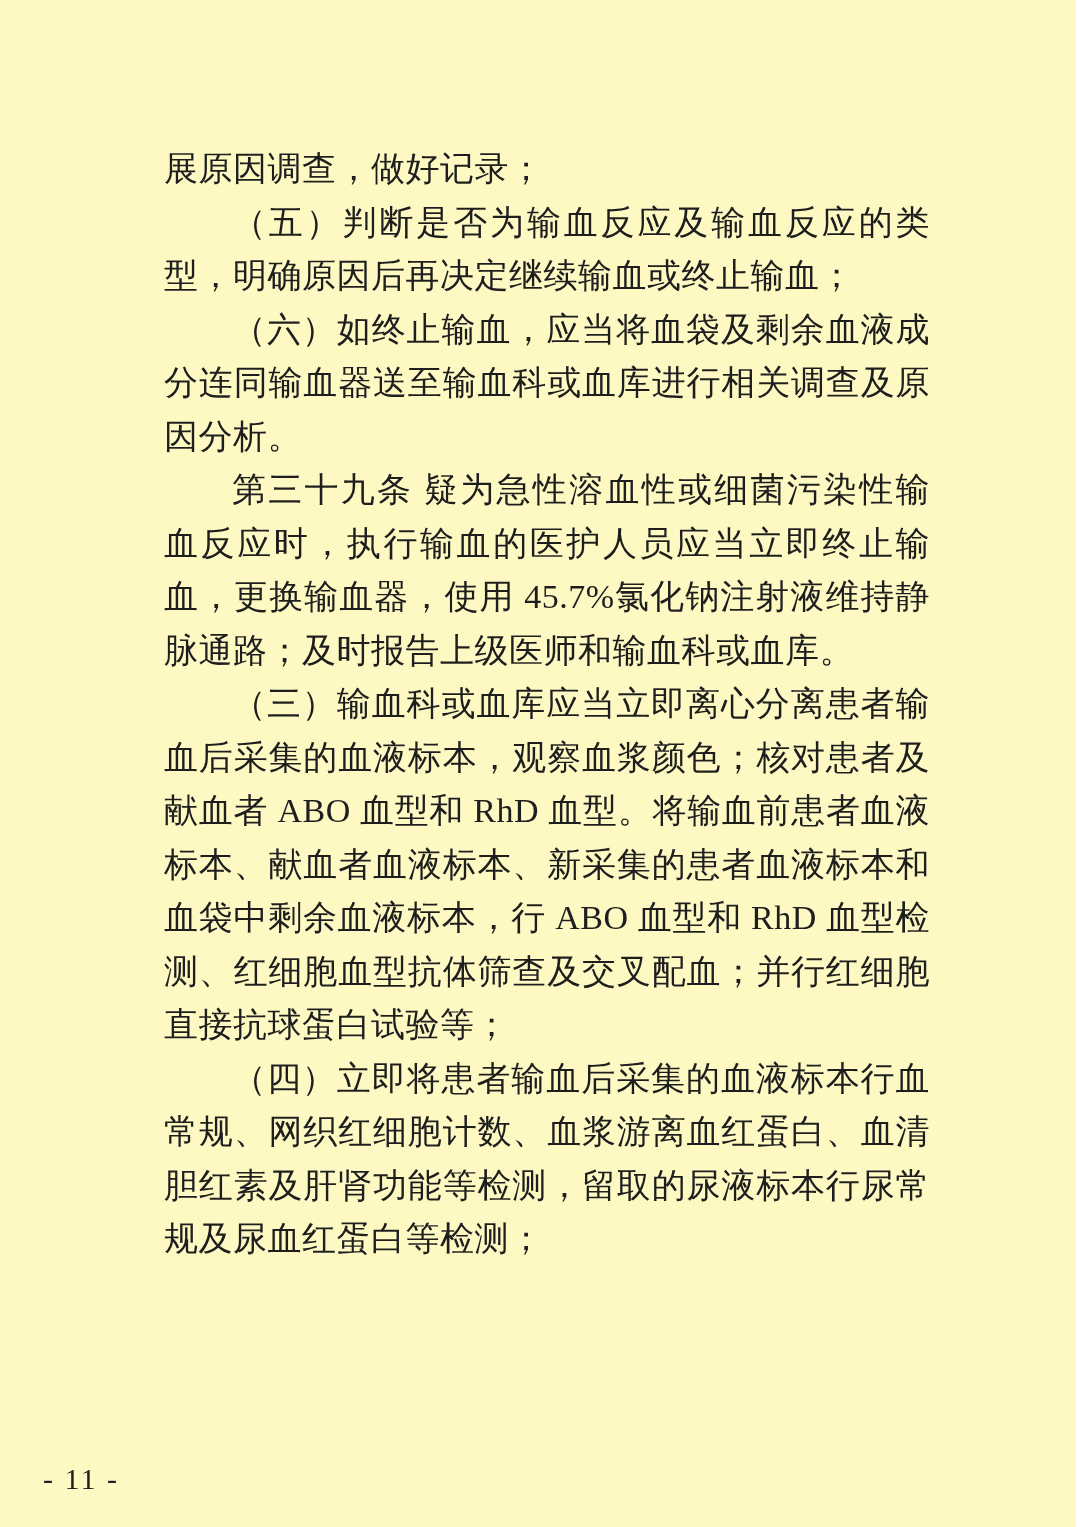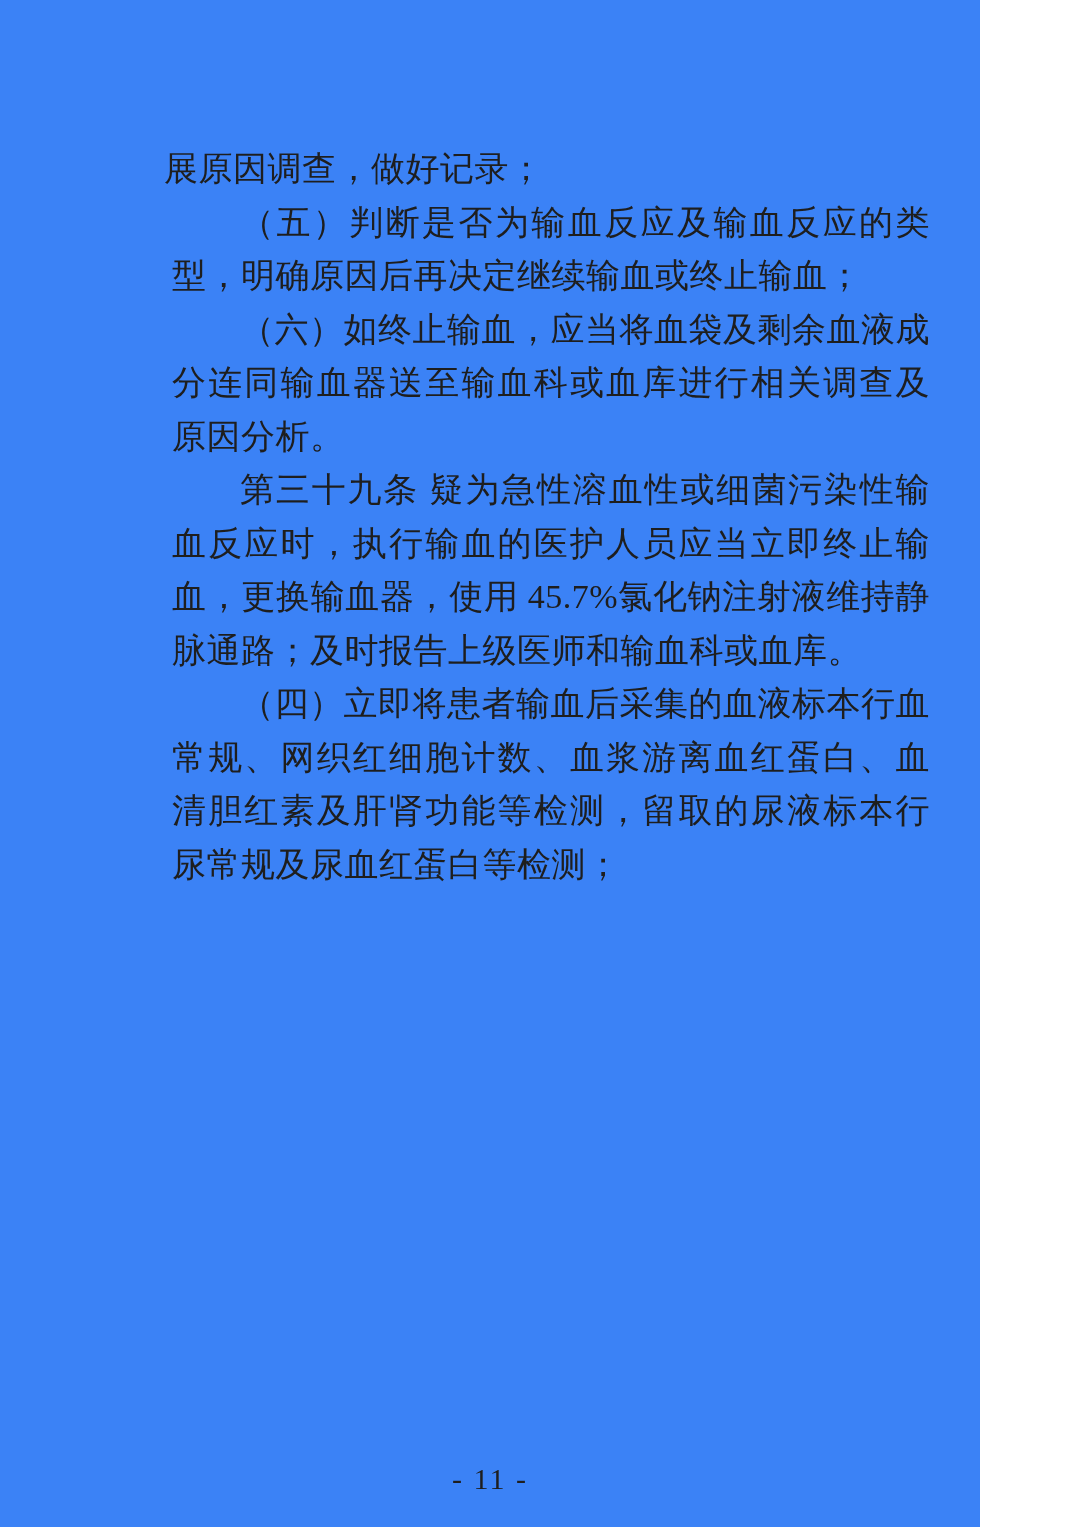--- a/index.html
+++ b/index.html
@@ -3,23 +3,23 @@
 <meta charset="utf-8">
 <title>Document Page</title>
 <style>
   html, body {
     margin: 0;
     padding: 0;
     background: #ffffff;
   }
   .page {
     position: relative;
-    width: 980px;
+    width: 1076px;
     height: 1527px;
-    background: #3b82f6;
+    background: #fef9c3;
     overflow: hidden;
     font-family: "Liberation Serif", "DejaVu Serif", serif;
     color: #1e1e1e;
   }
   .content {
     position: absolute;
     left: 164px;
     top: 142px;
     width: 766px;
   }
@@ -28,42 +28,43 @@
     padding: 0;
     font-size: 34px;
     line-height: 53.5px;
     letter-spacing: 0.5px;
     text-align: justify;
     text-justify: inter-ideograph;
     word-break: break-all;
   }
   .para.indent {
     text-indent: 2em;
-    margin-left: 8px;
   }
   .footer {
     position: absolute;
     left: 0;
     right: 0;
     top: 1462px;
-    text-align: center;
+    text-align: left;
+    padding-left: 43px;
   }
   .page-number {
     font-size: 30px;
     letter-spacing: 2px;
     color: #1e1e1e;
   }
 </style>
 </head>
 <body>
 
 <div class="page">
   <div class="content">
     <p class="para">展原因调查，做好记录；</p>
     <p class="para indent">（五）判断是否为输血反应及输血反应的类型，明确原因后再决定继续输血或终止输血；</p>
     <p class="para indent">（六）如终止输血，应当将血袋及剩余血液成分连同输血器送至输血科或血库进行相关调查及原因分析。</p>
     <p class="para indent">第三十九条 疑为急性溶血性或细菌污染性输血反应时，执行输血的医护人员应当立即终止输血，更换输血器，使用 45.7%氯化钠注射液维持静脉通路；及时报告上级医师和输血科或血库。</p>
+    <p class="para indent">（三）输血科或血库应当立即离心分离患者输血后采集的血液标本，观察血浆颜色；核对患者及献血者 ABO 血型和 RhD 血型。将输血前患者血液标本、献血者血液标本、新采集的患者血液标本和血袋中剩余血液标本，行 ABO 血型和 RhD 血型检测、红细胞血型抗体筛查及交叉配血；并行红细胞直接抗球蛋白试验等；</p>
     <p class="para indent">（四）立即将患者输血后采集的血液标本行血常规、网织红细胞计数、血浆游离血红蛋白、血清胆红素及肝肾功能等检测，留取的尿液标本行尿常规及尿血红蛋白等检测；</p>
   </div>
   <div class="footer">
     <span class="page-number">- 11 -</span>
   </div>
 </div>
 
 </body></html>

